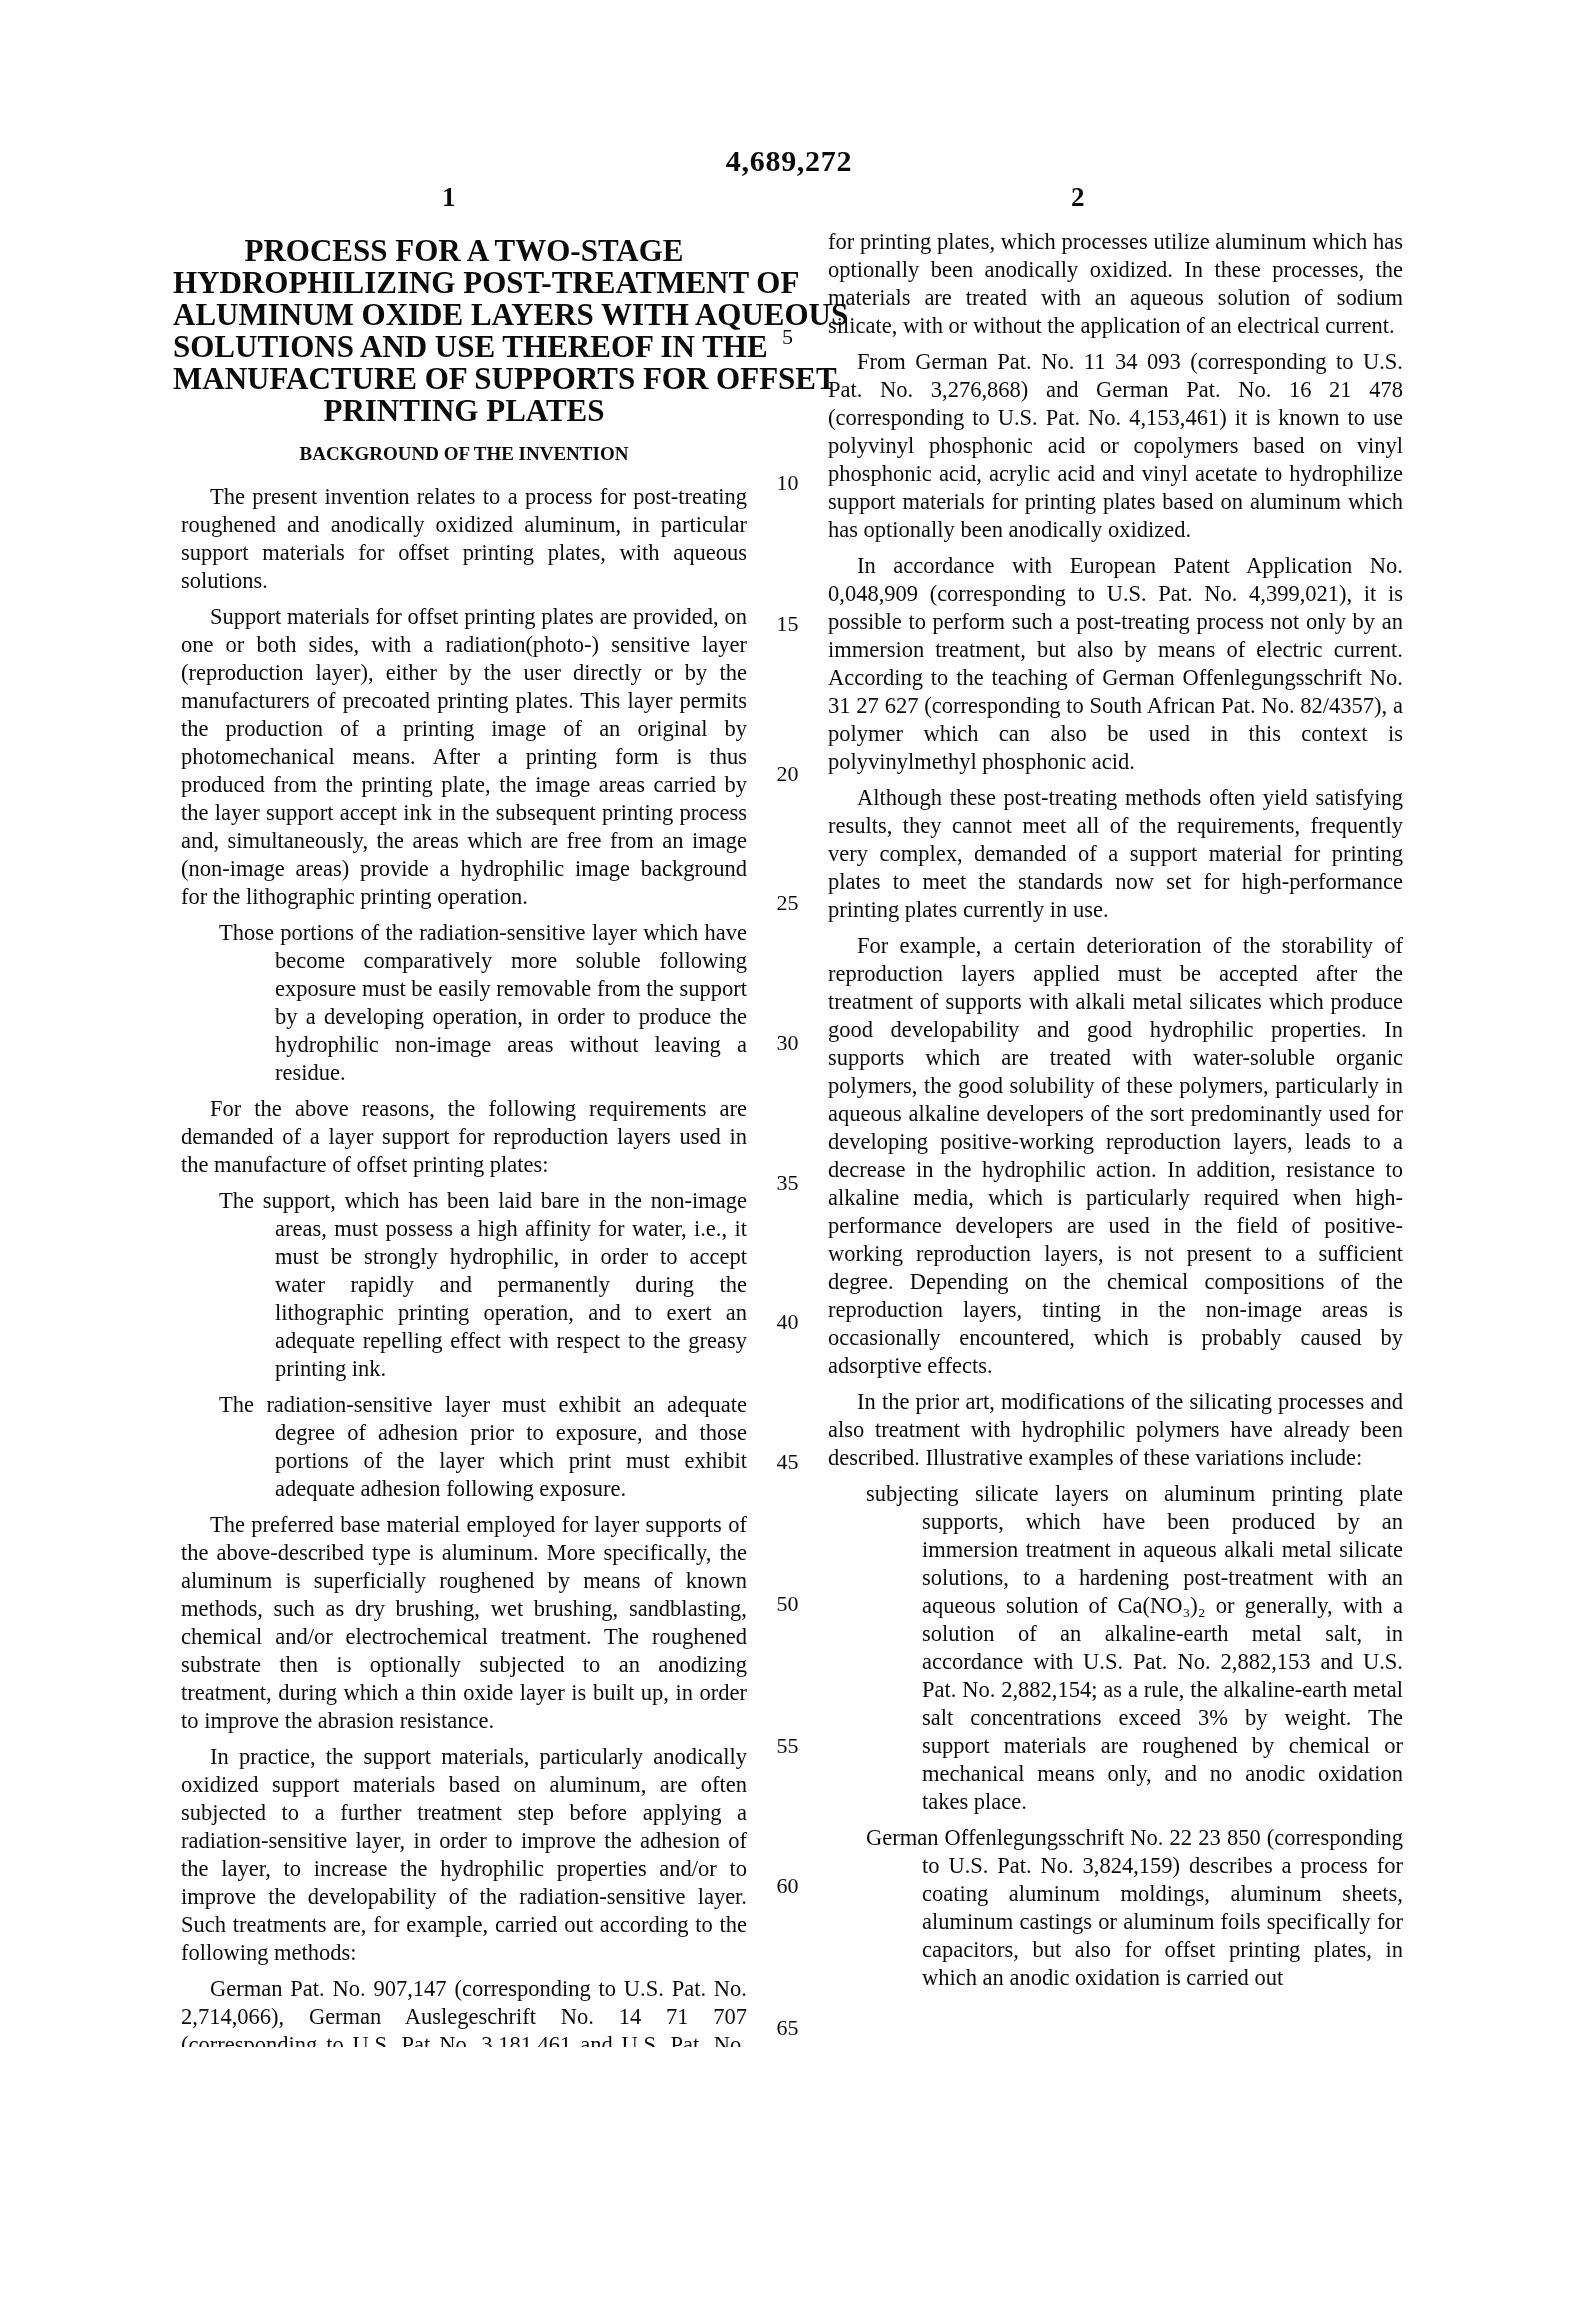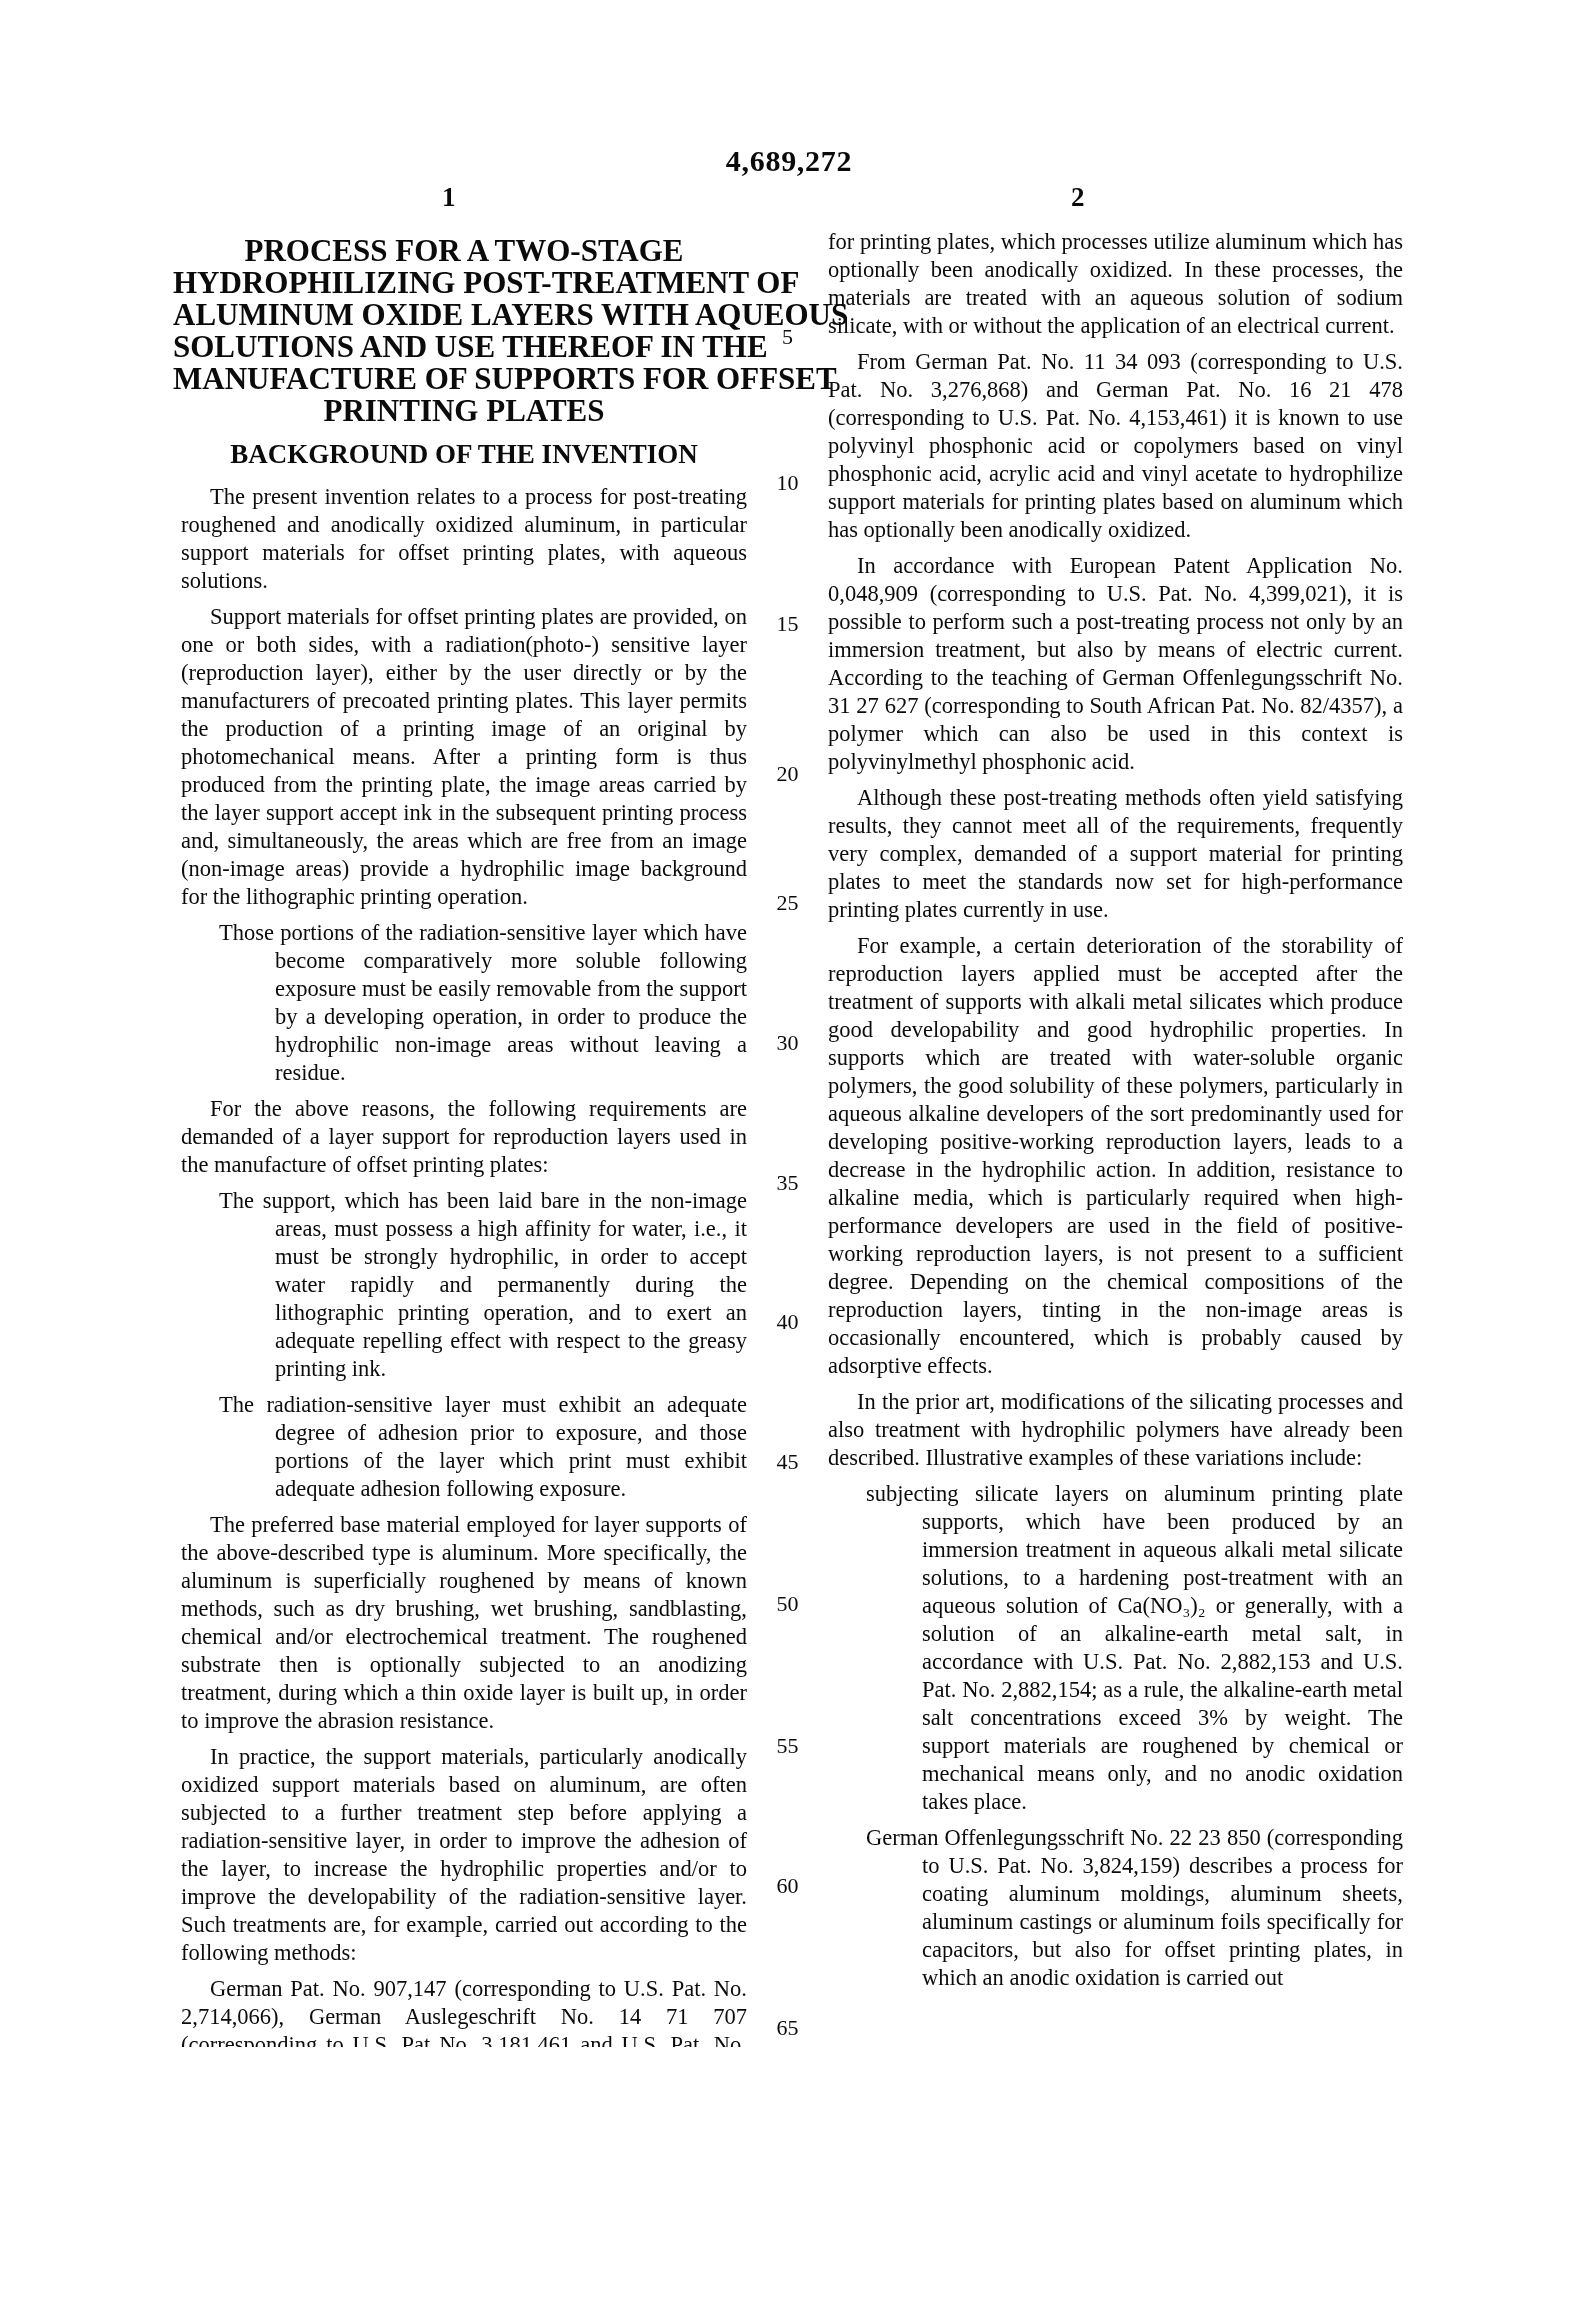--- a/index.html
+++ b/index.html
@@ -32,21 +32,21 @@
 
   .title {
     text-align: center; font-weight: bold;
     font-size: 31px; line-height: 32px;
     margin: 0 0 12.2px 0;
   }
   .title-line { white-space: nowrap; }
 
   .heading {
     text-align: center; font-weight: bold;
-    font-size: 27px; line-height: 30px;
+    font-size: 19px; line-height: 30px;
     margin: 0 0 13.6px 0;
   }
 
   .para { margin: 8px; }
   .para.indent { text-indent: 29px; }
   .para.flush  { text-indent: 0; }
   .para.hang   { padding-left: 94px; text-indent: -56px; }
 
   .gutter { position: absolute; left: 0; top: 0; width: 0; height: 0; }
   .gutter-num {

